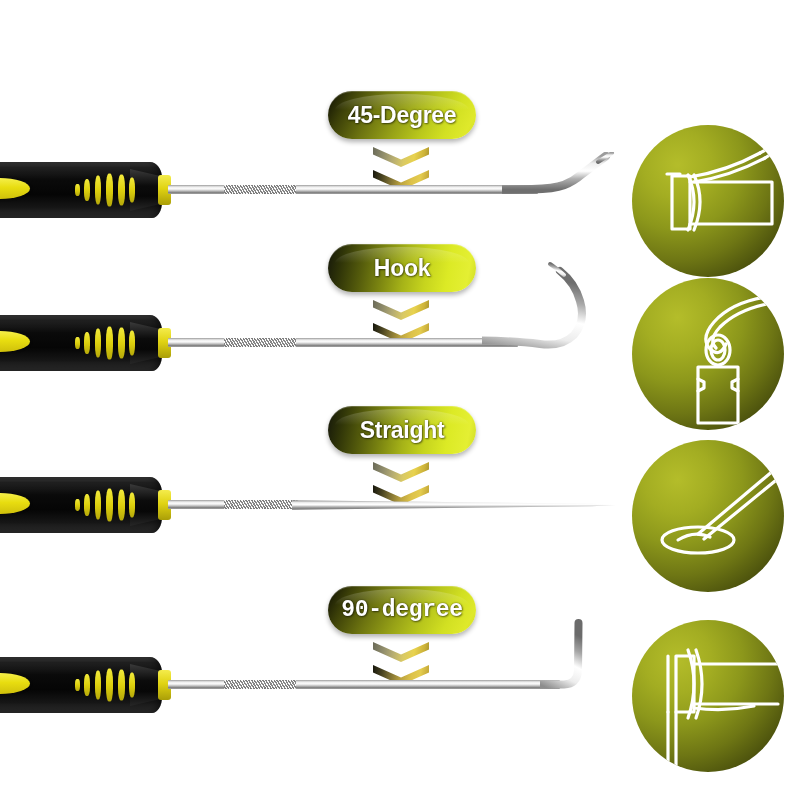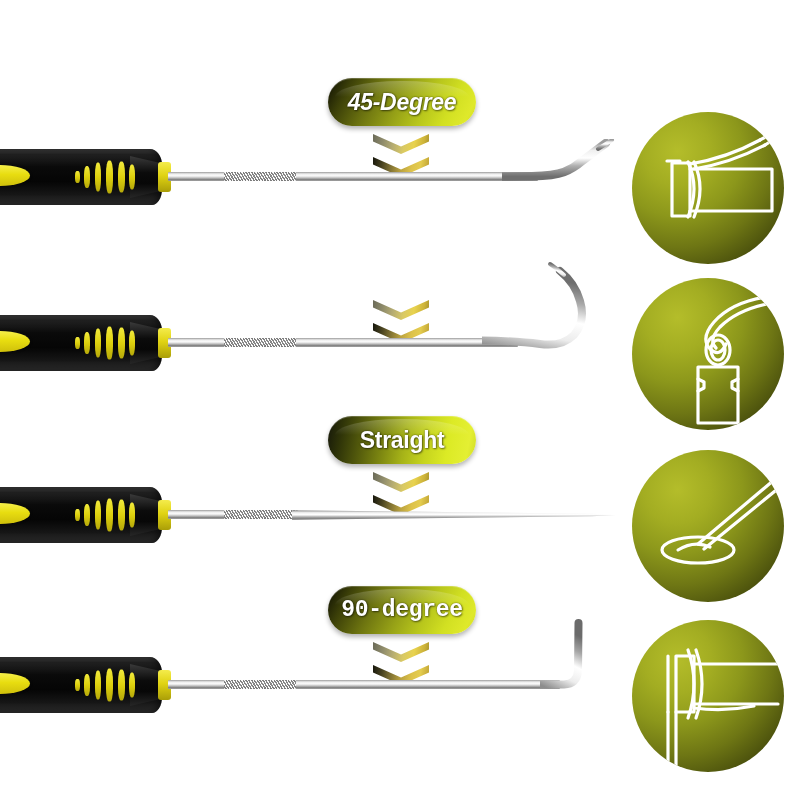--- a/index.html
+++ b/index.html
@@ -19,23 +19,23 @@
     overflow: hidden;
   }
 
   
   .row {
     position: absolute;
     left: 0;
     width: 800px;
     height: 200px;
   }
-  #row-0 { top: 4px; font-style: italic; }
+  #row-0 { top: 17px; }
   #row-1 { top: 170px; }
-  #row-2 { top: 342px; }
+  #row-2 { top: 332px; }
   #row-3 { top: 512px; font-family: Liberation Mono, monospace; }
 
   
   .badge-wrap {
     position: absolute;
     left: 328px;
     top: 74px;
     width: 148px;
     height: 48px;
   }
@@ -340,20 +340,25 @@
           <path d="M128 28 L137 23"></path>
           <path d="M133 33 L141 28"></path>
           <path d="M35 49 L48 49"></path>
         </g>
       </svg>
     </div>
   </div>
 
   <div class="row" id="row-1">
 
+    <div class="badge-wrap">
+      <div class="badge rev">
+        <span class="badge-label">Hook</span>
+      </div>
+    </div>
 
     <div class="chev-wrap">
       <div class="chev c1">
           <div class="chev-shape"></div>
         </div>
       <div class="chev c2">
           <div class="chev-shape"></div>
         </div>
     </div>
 

